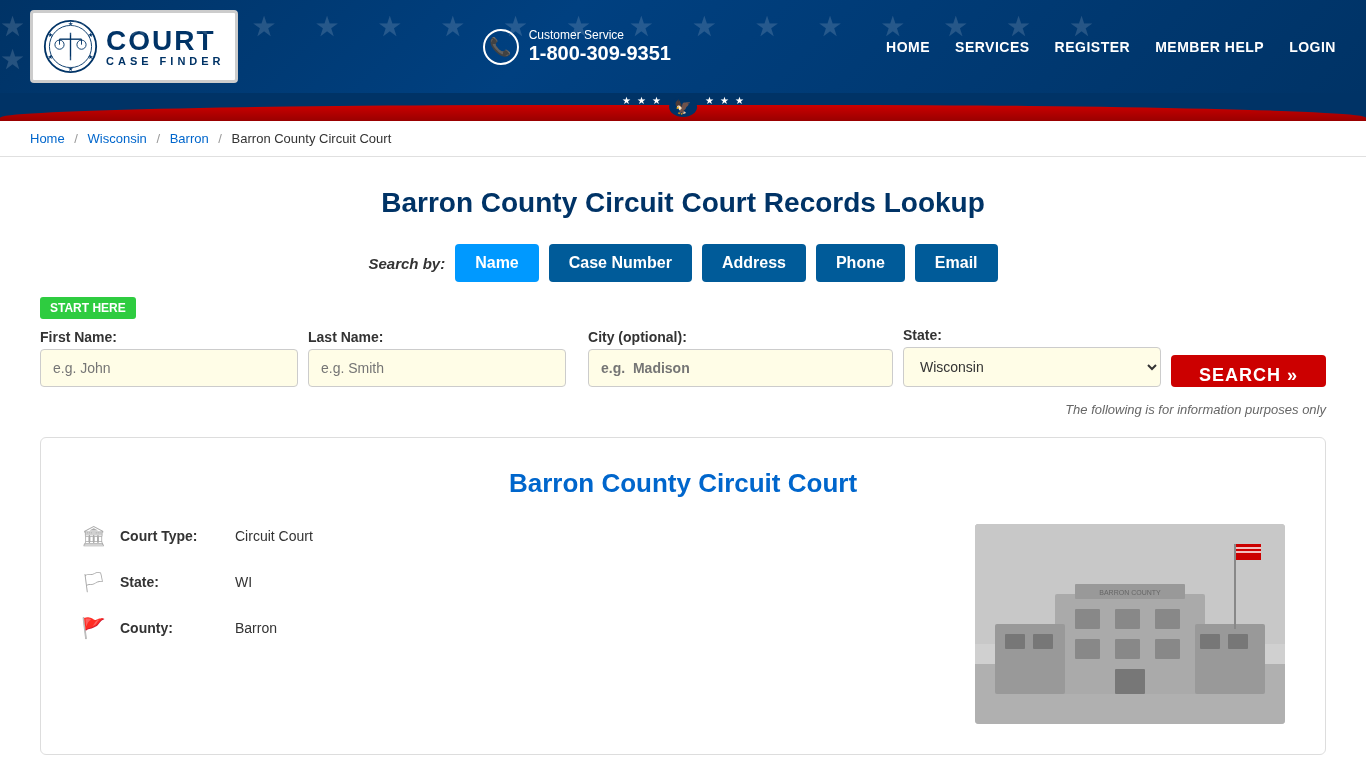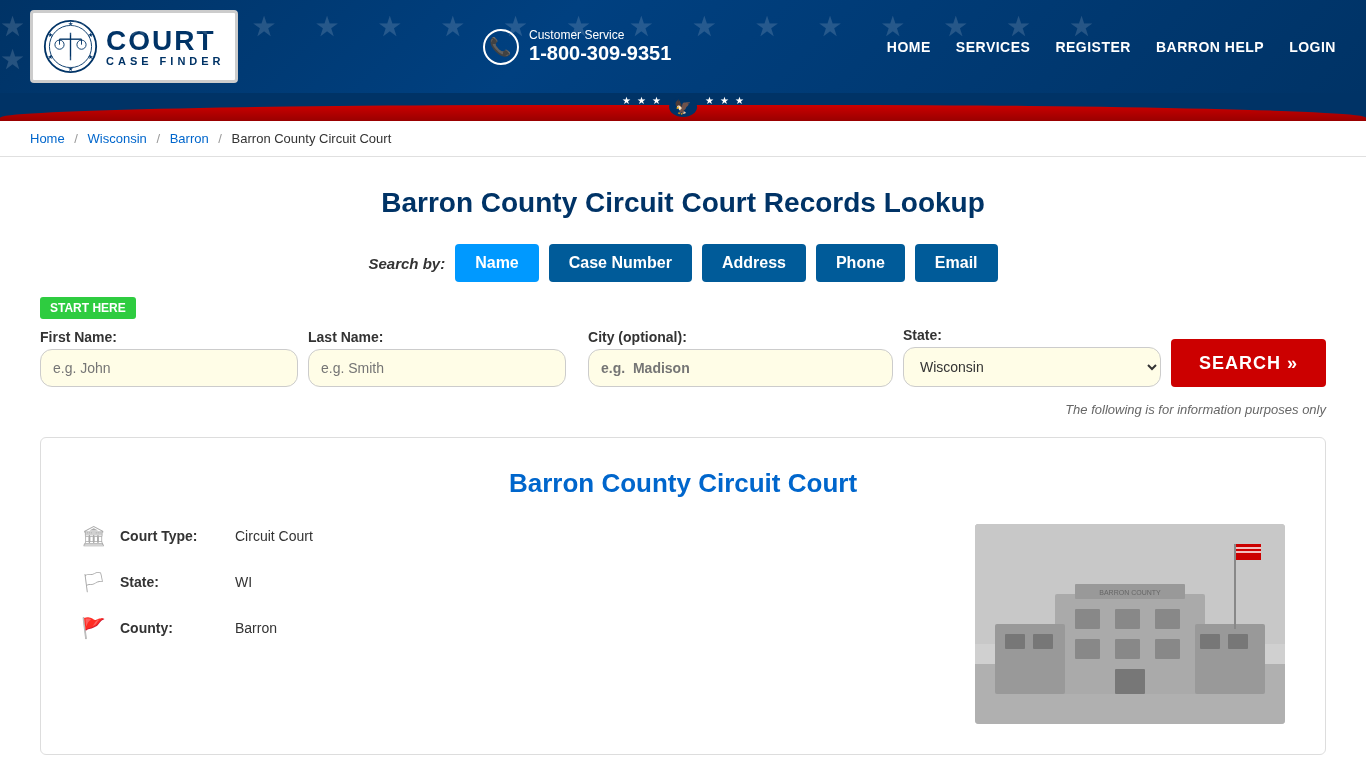--- a/index.html
+++ b/index.html
@@ -175,21 +175,21 @@
       gap: 4px;
     }
     .form-field label {
       font-weight: bold;
       font-size: 14px;
     }
     .form-field input, .form-field select {
       padding: 10px 12px;
       font-size: 14px;
       border: 1px solid #ccc;
-      border-radius: 12px;
+      border-radius: 4px;
       background: #fffde7;
       color: #888;
     }
     .field-firstname { flex: 1.1; }
     .field-lastname { flex: 1.1; }
     .field-city { flex: 1.3; margin-left: 12px; }
     .field-state { flex: 1.1; }
     .field-firstname input, .field-lastname input { min-width: 195px; }
     .field-city input { min-width: 230px; font-weight: bold; }
     .field-state select { min-width: 195px; color: #333; }
@@ -197,21 +197,21 @@
     .search-btn {
       background: #cc0000;
       color: white;
       font-size: 18px;
       font-weight: bold;
       padding: 10px 28px;
       border: none;
       border-radius: 4px;
       cursor: pointer;
       white-space: nowrap;
-      height: 48px;
+      height: 32px;
       align-self: flex-end;
       letter-spacing: 1px;
       text-align: right;
     }
 
     .info-notice {
       text-align: right;
       color: #666;
       font-style: italic;
       font-size: 13px;
@@ -309,21 +309,21 @@
     <div class="phone-text">
       <div class="cs-label">Customer Service</div>
       <div class="cs-number">1-800-309-9351</div>
     </div>
   </div>
 
   <nav class="nav-links">
     <a class="nav-link" href="#">HOME</a>
     <a class="nav-link" href="#">SERVICES</a>
     <a class="nav-link" href="#">REGISTER</a>
-    <a class="nav-link" href="#">BARRON HELP</a>
+    <a class="nav-link" href="#">MEMBER HELP</a>
     <a class="nav-link" href="#">LOGIN</a>
   </nav>
 </div>
 
 <div style="background:#003366; position:relative; height:28px;">
   <div style="position:absolute; bottom:0; left:0; right:0; height:16px; background:linear-gradient(to bottom,#cc0000,#990000); border-radius:40% 40% 0 0 / 80% 80% 0 0;"></div>
   <div style="position:absolute; bottom:0; left:50%; transform:translateX(-50%); z-index:10; display:flex;flex-direction:column;align-items:center;">
     <div style="display:flex;gap:6px;color:#fff;font-size:10px;margin-bottom:2px;">
       <span>★</span>
       <span>★</span>

